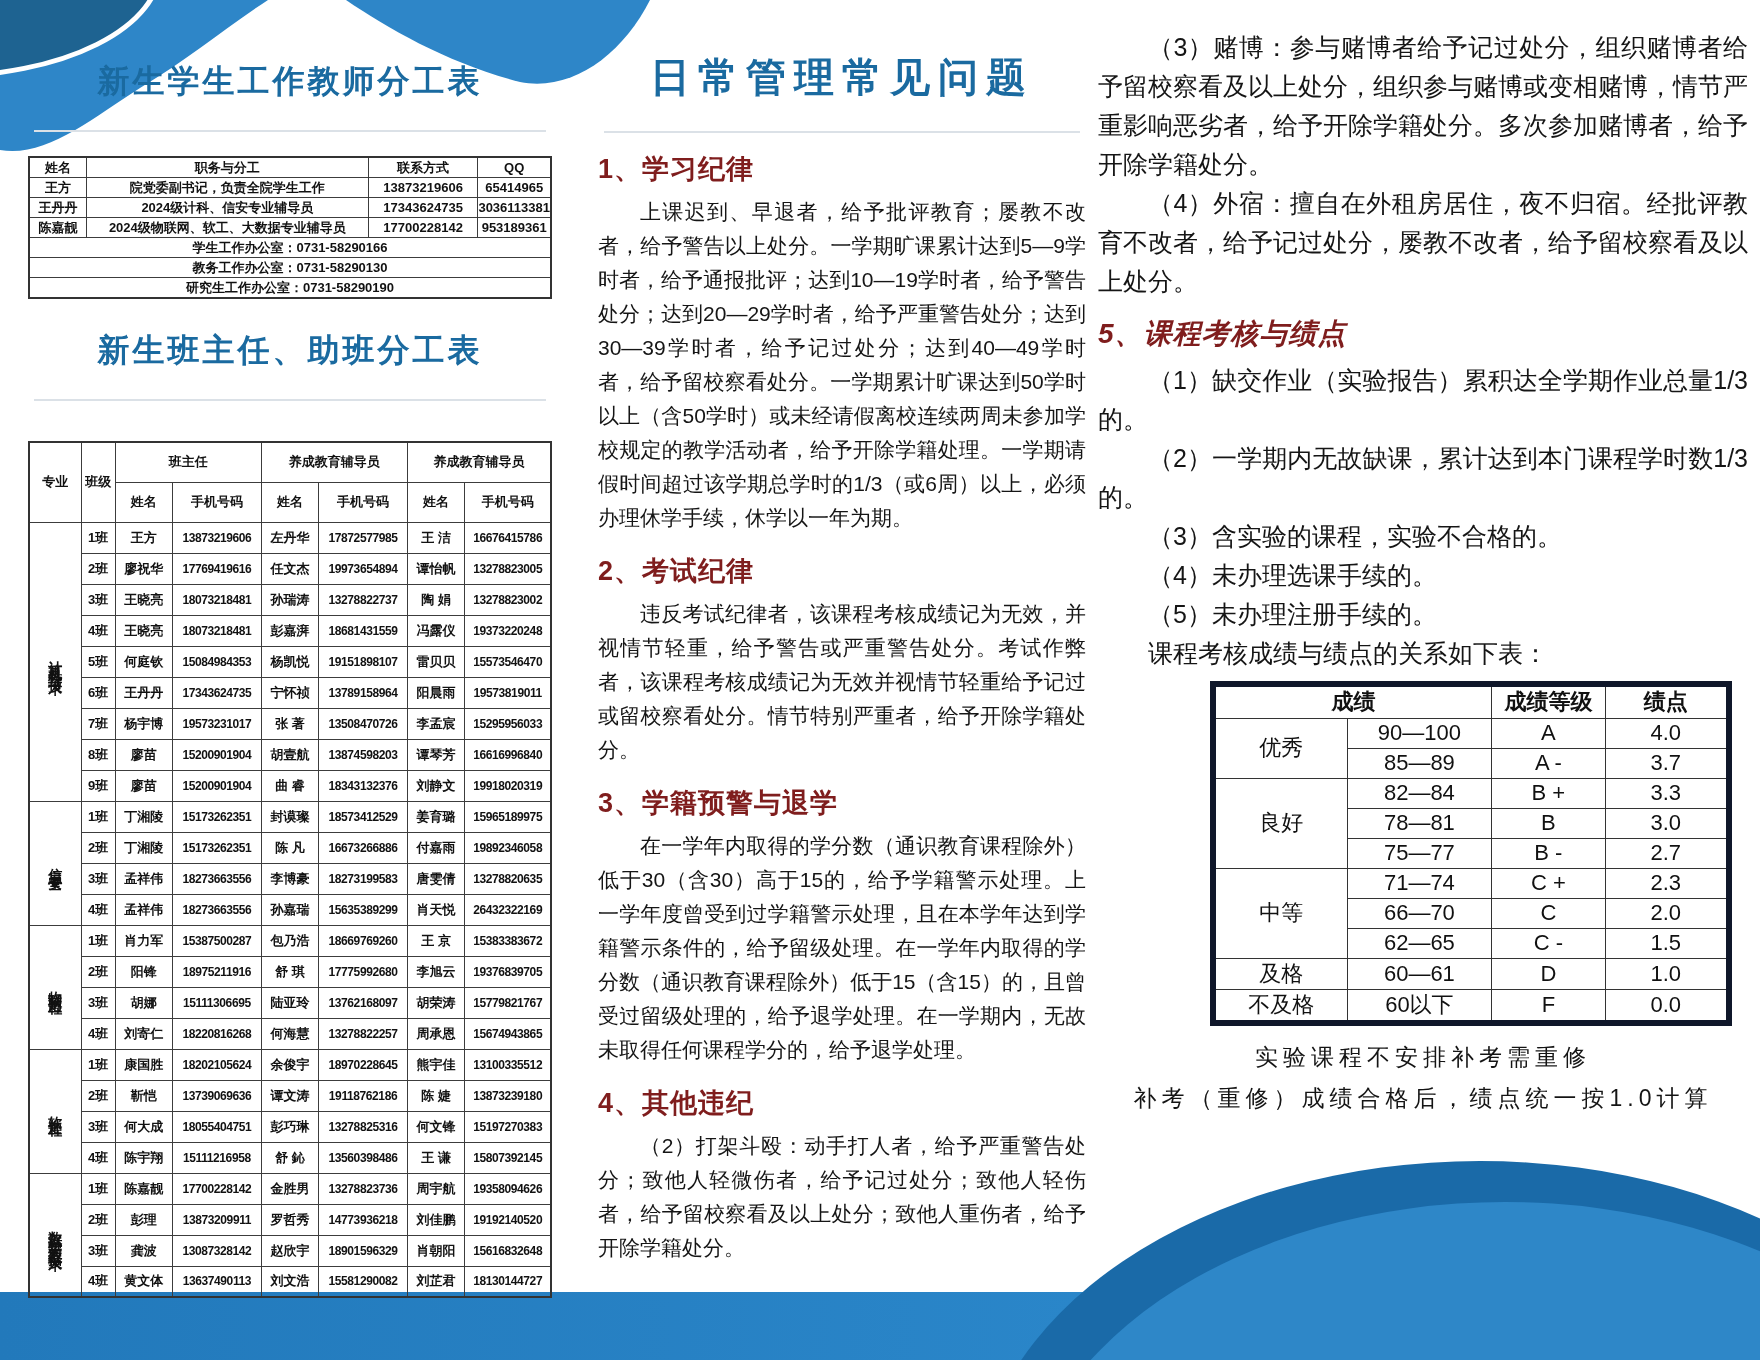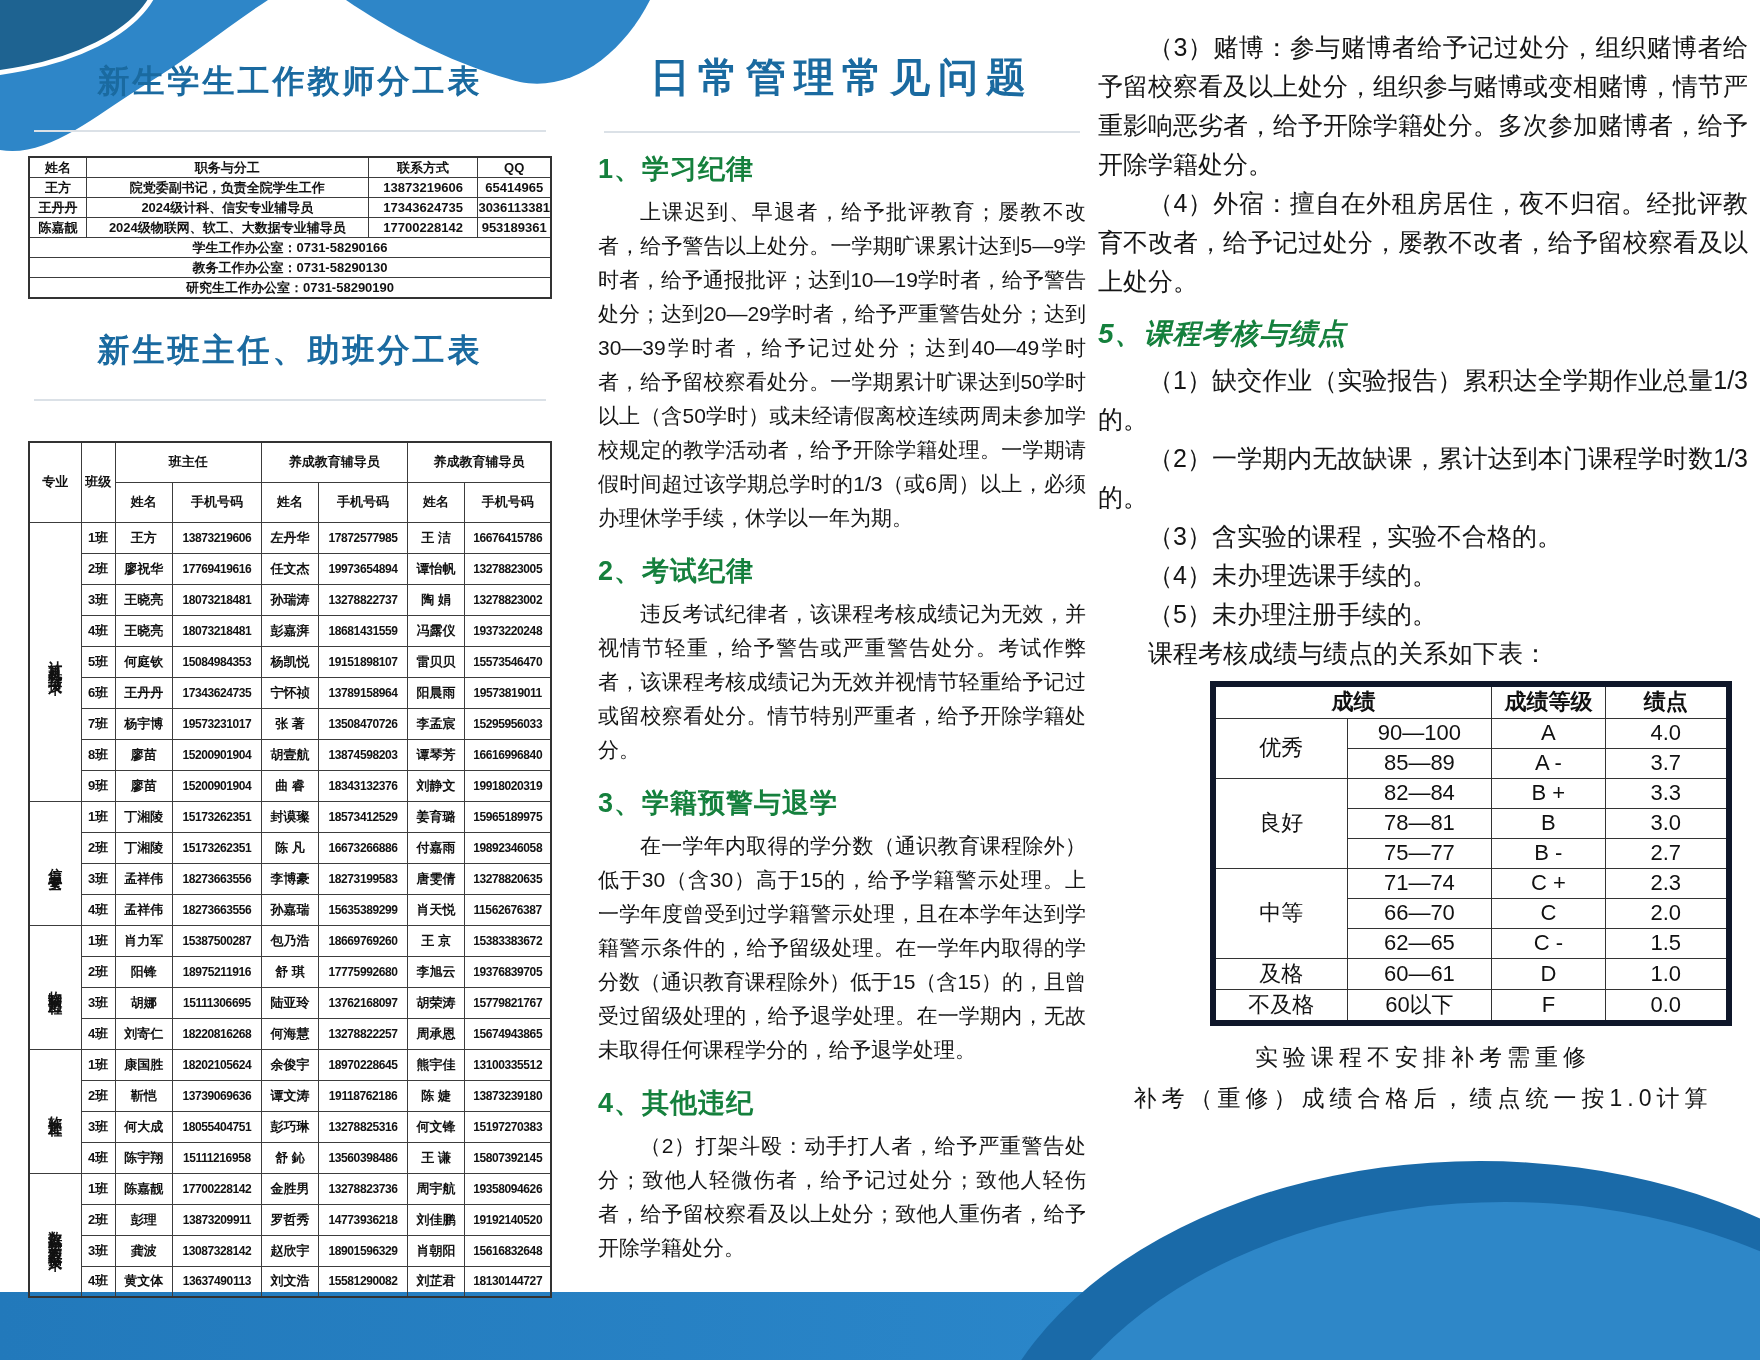--- a/index.html
+++ b/index.html
@@ -30,21 +30,21 @@
   #class-table{width:524px;margin-top:40px;border:2px solid #333;}
   #class-table th,#class-table td{border:1px solid #3c3c3c;font-size:13px;font-weight:700;
       text-align:center;padding:0;white-space:nowrap;overflow:hidden;color:#111;}
   #class-table thead tr{height:40px;}
   #class-table tbody tr{height:31px;}
   #class-table td.c-phone{font-size:12px;letter-spacing:-0.4px;}
   .vertical{writing-mode:vertical-rl;text-orientation:upright;margin:0 auto;
       letter-spacing:3px;font-weight:700;font-size:14px;line-height:17px;}
 
   
-  .section-heading{font-size:27px;font-weight:800;color:#15803d;margin:18px 0 8px 0;letter-spacing:1px;}
+  .section-heading{font-size:27px;font-weight:800;color:#7f1d1d;margin:18px 0 8px 0;letter-spacing:1px;}
   #mid-col .body-p{font-size:21px;line-height:34px;text-align:justify;text-indent:2em;margin:0;}
   #right-col .body-p{font-size:25px;line-height:39px;text-align:justify;text-indent:2em;margin:0;}
   #right-col .section-heading{font-size:28px;margin:14px 0 8px 0;font-style:italic;}
 
   
   #grade-table{width:522px;margin:8px 0 0 112px;border:6px solid #0f172a;}
   #grade-table th,#grade-table td{border:1.5px solid #333;font-size:22px;text-align:center;
       padding:0;color:#111;}
   #grade-table thead tr{height:34px;}
   #grade-table tbody tr{height:30px;}
@@ -273,21 +273,21 @@
             <td class="c-name">唐雯倩</td>
             <td class="c-phone">13278820635</td>
           </tr>
           <tr>
             <td class="c-class">4班</td>
             <td class="c-name">孟祥伟</td>
             <td class="c-phone">18273663556</td>
             <td class="c-name">孙嘉瑞</td>
             <td class="c-phone">15635389299</td>
             <td class="c-name">肖天悦</td>
-            <td class="c-phone">11562676387</td>
+            <td class="c-phone">26432322169</td>
           </tr>
           <tr>
             <td rowspan="4">
               <div class="vertical" style="height: 112px;">物联网工程</div>
             </td>
             <td class="c-class">1班</td>
             <td class="c-name">肖力军</td>
             <td class="c-phone">15387500287</td>
             <td class="c-name">包乃浩</td>
             <td class="c-phone">18669769260</td>

